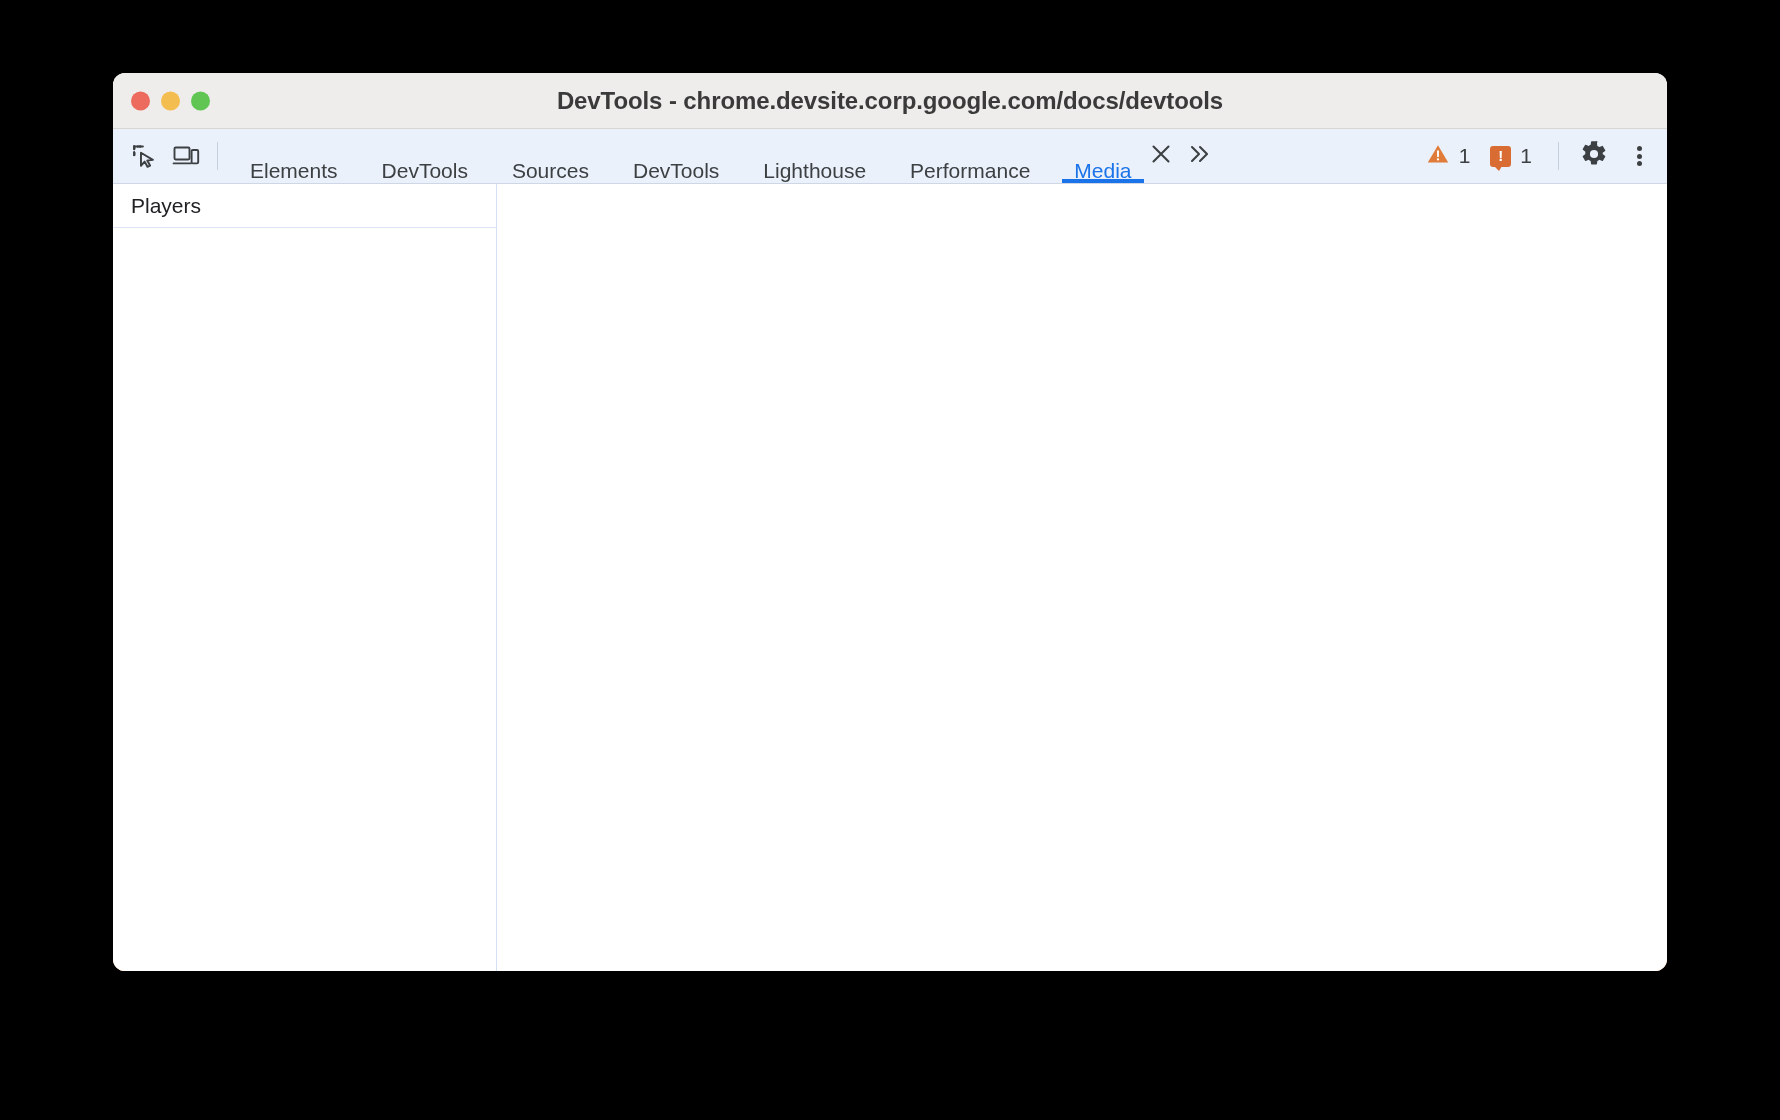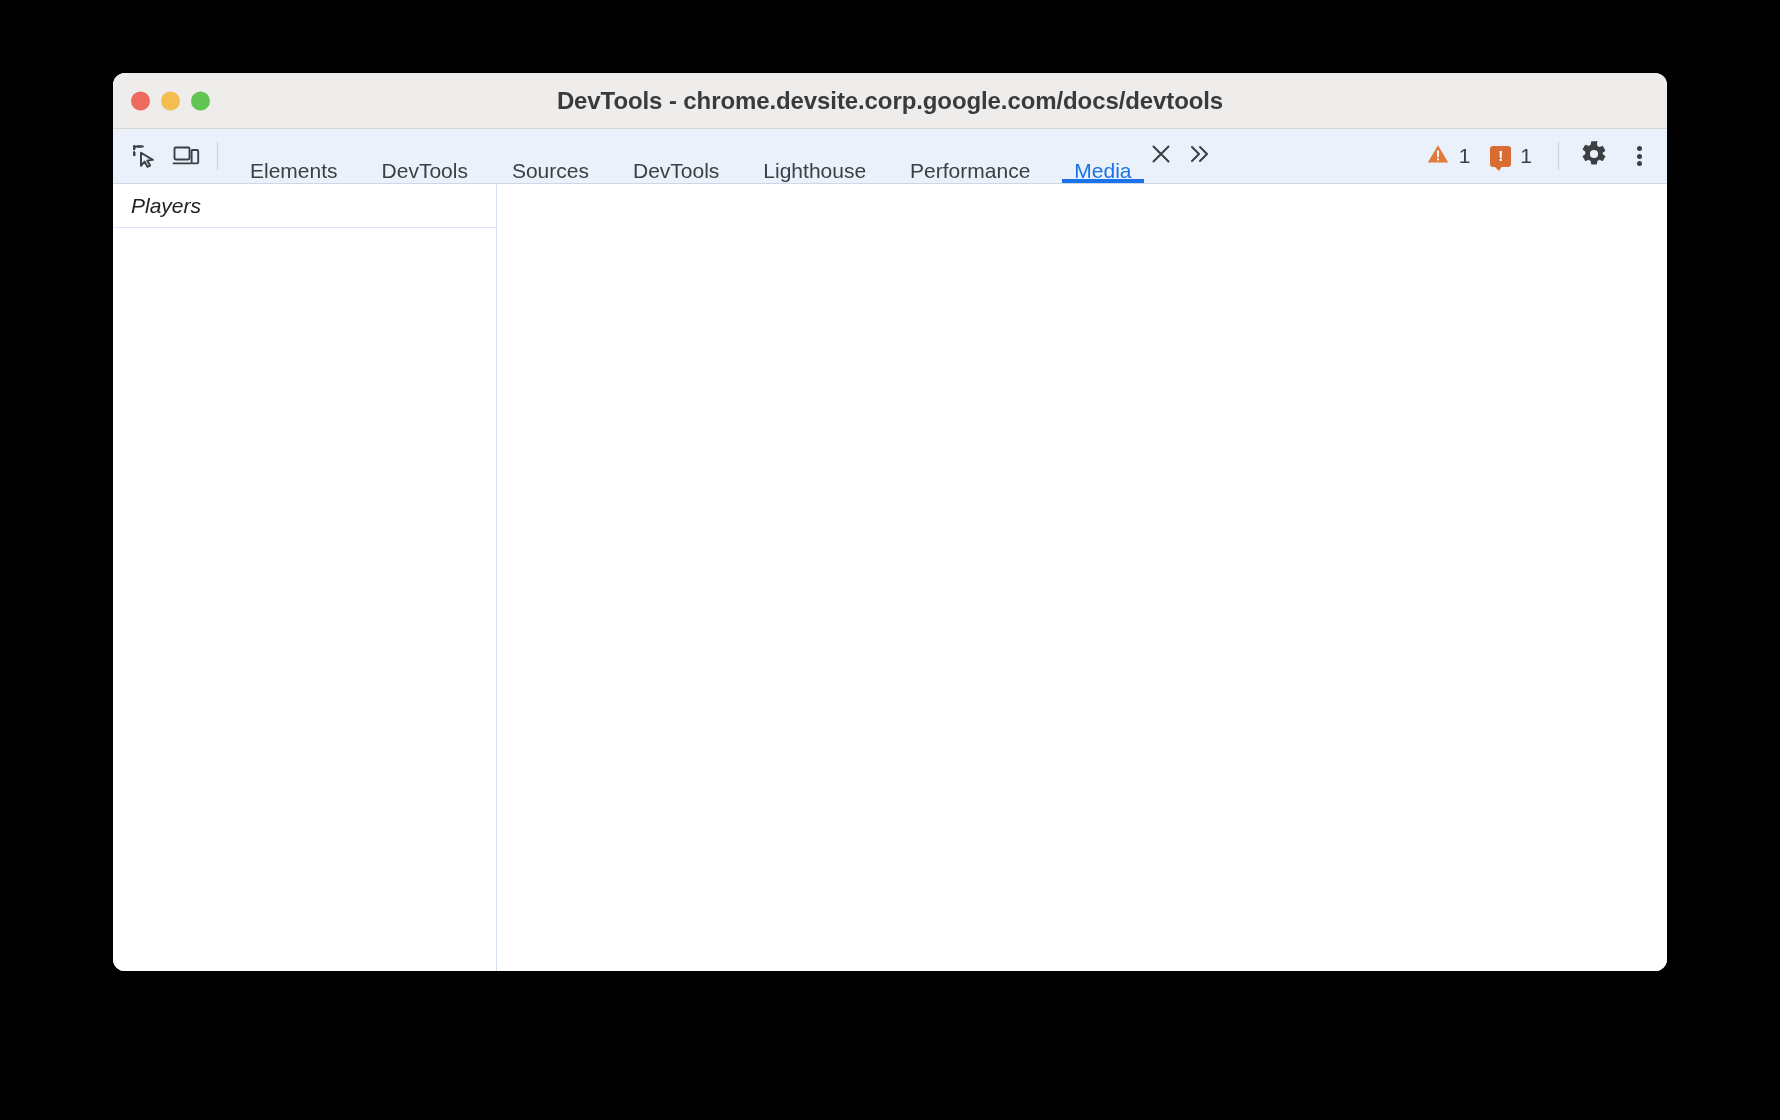--- a/index.html
+++ b/index.html
@@ -222,21 +222,20 @@
     background: #3c4043;
     display: block;
     margin: 2.5px 0;
   }
 
   
   .panel-body {
     display: flex;
     height: calc(898px - 56px - 55px);
     background: #fdba74;
-    font-style: italic;
   }
   .sidebar {
     width: 384px;
     flex: 0 0 384px;
     border-right: 1px solid #d5e0f5;
     background: #ffffff;
   }
   .sidebar-header {
     height: 44px;
     display: flex;

